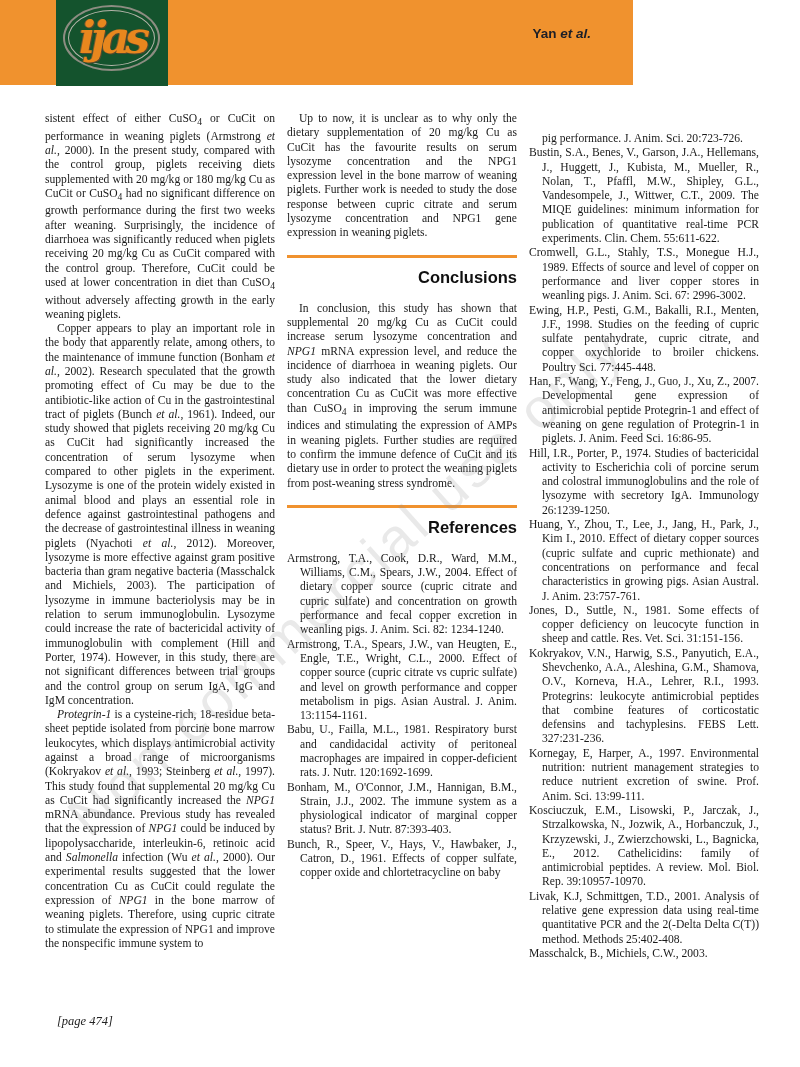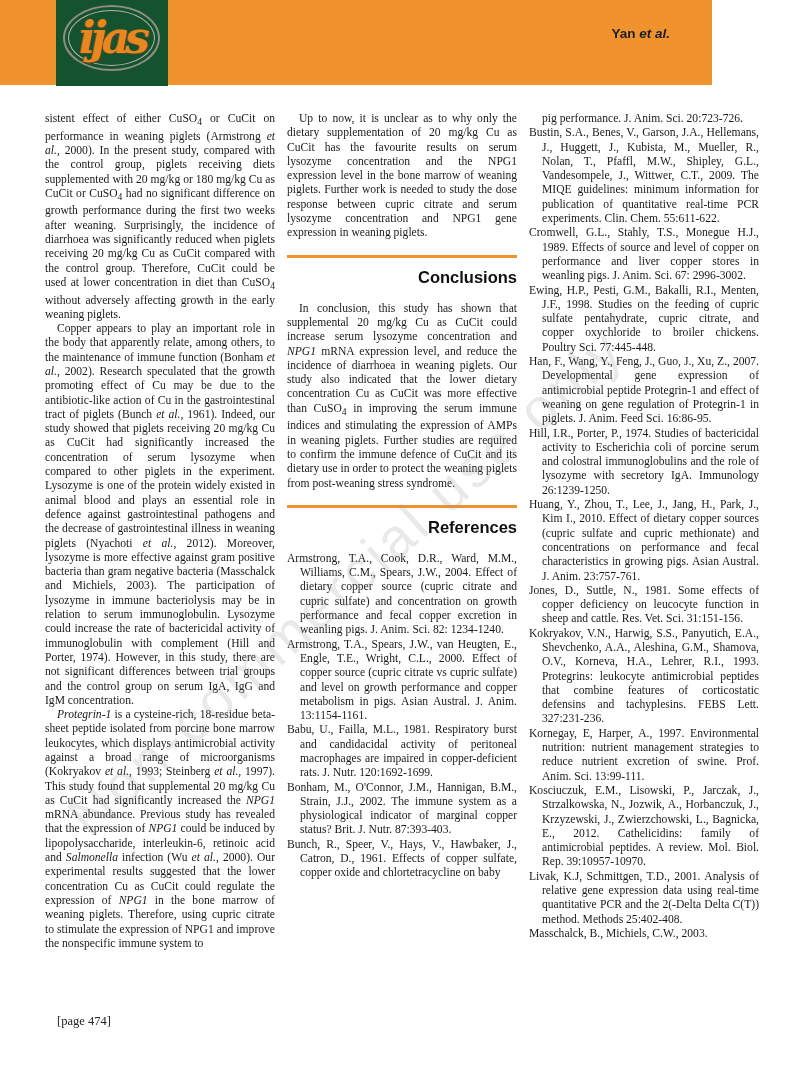--- a/index.html
+++ b/index.html
@@ -4,21 +4,21 @@
 <style>
   * { box-sizing: border-box; }
   html,body { margin:0; padding:0; background:#ffffff; }
   .page {
     position:relative; width:800px; height:1067px; background:#ffffff;
     font-family:"Liberation Serif", serif; color:#1a1a1a; overflow:hidden;
   }
 
   
   .header-band {
-    position:absolute; left:0; top:0; width:712px; height:85px;
+    position:absolute; left:0; top:0; width:633px; height:85px;
     background:#F0922E;
   }
   .logo-box {
     position:absolute; left:56px; top:0; width:112px; height:86px;
     background:#14532d;
   }
   .seal {
     position:absolute; left:7px; top:5px; width:97px; height:66px;
     border:2px solid #8d8d82; border-radius:50%;
   }
@@ -64,25 +64,25 @@
   .rule {
     height:3px; background:#F0922E; border:none;
     margin:14px 0 10px 0;
   }
   .section-title {
     font-family:"Liberation Sans", sans-serif; font-weight:700;
     font-size:16.5px; line-height:18px; color:#101010;
     margin:0 0 16px 0; text-align:right;
   }
   .ref { padding-left:13px; text-indent:-13px; margin:0; }
-  .ref.cont { text-indent:0; }
+  .ref.cont { text-indent:0;margin-top:20px; }
 
   
   .footer-page {
-    position:absolute; left:57px; top:1014px; font-size:12.5px; color:#222;
+    position:absolute; left:57px; top:1014px; font-size:12.5px; color:#222;font-style:italic;
   }
   .footer-journal {
     position:absolute; left:0; top:1014px; width:800px; text-align:center;
     font-size:12.5px; color:#222;
   }
   .publisher-logo {
     position:absolute; right:36px; top:1002px; width:118px; height:40px;
   }
 </style>
 </head>

